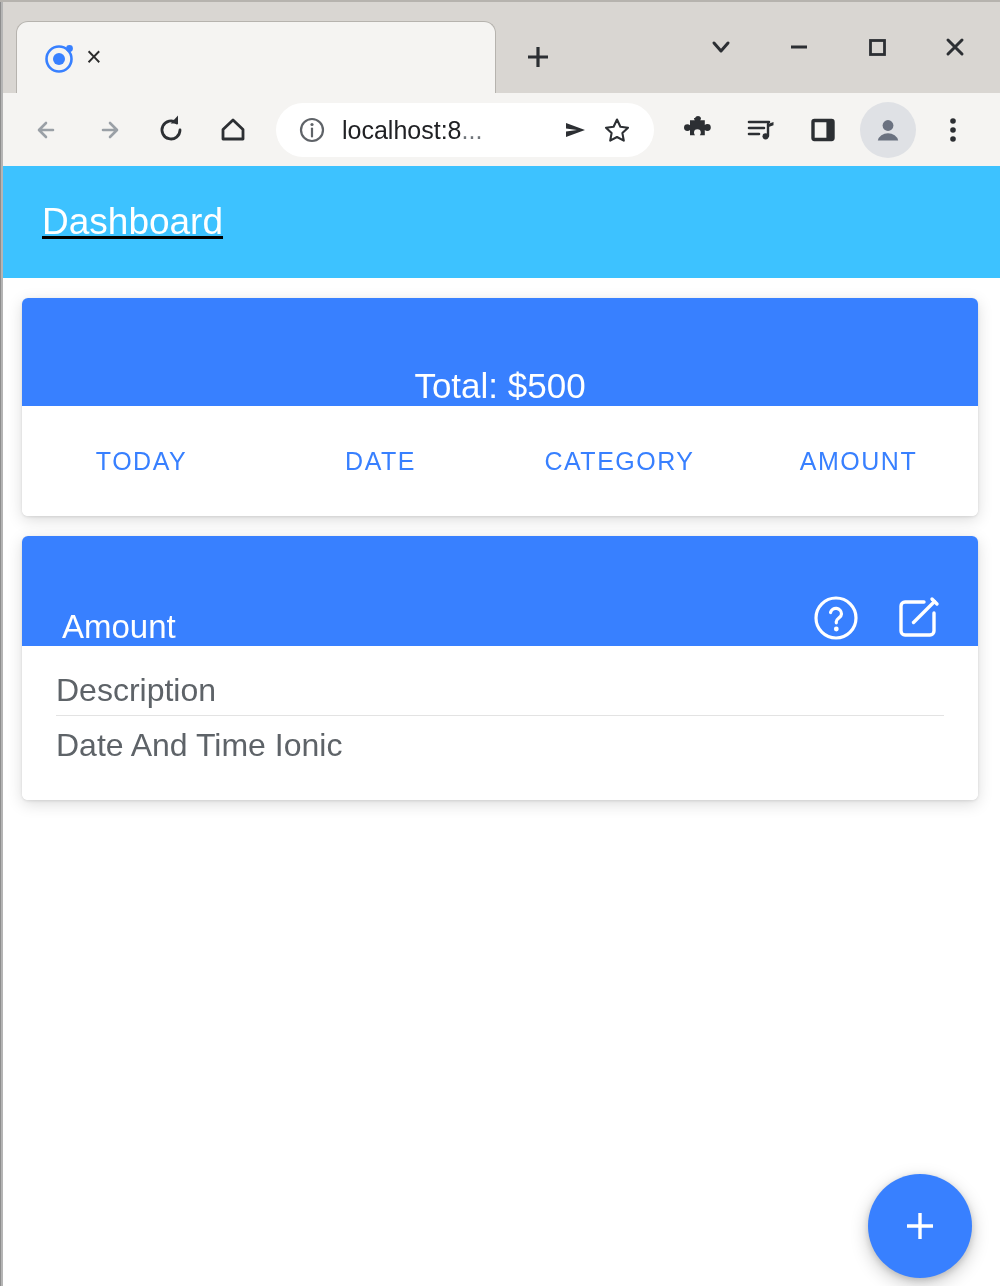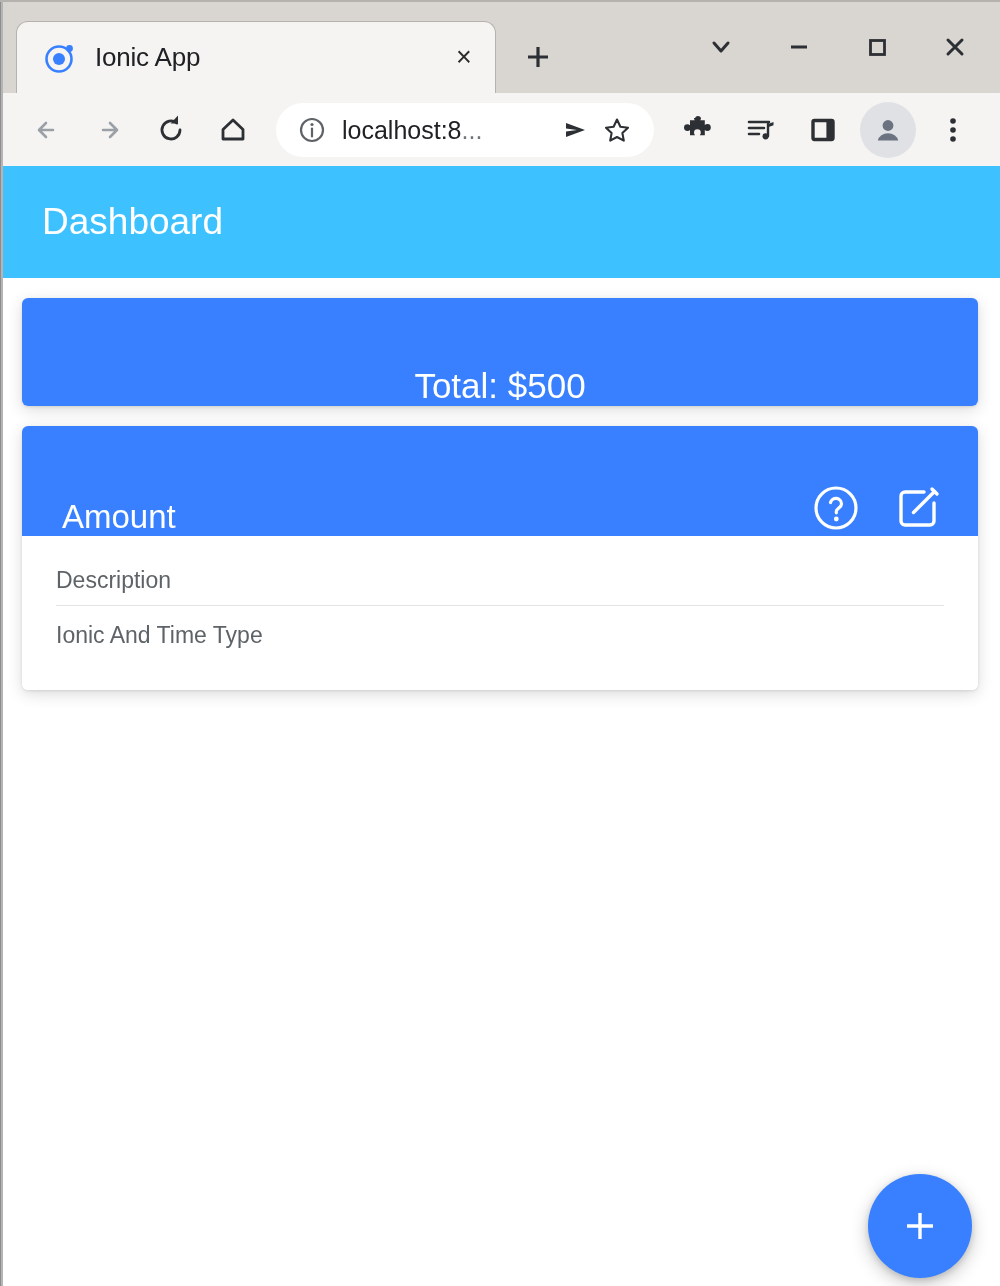--- a/index.html
+++ b/index.html
@@ -205,20 +205,21 @@
     overflow: hidden;
   }
 
   .ion-header {
     width: 100%;
     height: 112px;
     background: #3dc2ff;
     display: flex;
     align-items: center;
     padding: 0 42px;
+    text-decoration: underline;
   }
 
   .ion-title {
     font-size: 37px;
     color: #ffffff;
     font-weight: 400;
   }
 
   .ion-content {
     width: 100%;
@@ -302,21 +303,21 @@
   .card-list {
     background: #ffffff;
     padding: 0 0 26px 0;
   }
 
   .list-item {
     padding: 0 34px;
     height: 56px;
     display: flex;
     align-items: center;
-    font-size: 23px;
+    font-size: 32px;
     color: #5e6368;
     cursor: pointer;
   }
   .list-item.with-divider {
     border-bottom: 1px solid #e3e3e3;
     margin: 20px 34px 0 34px;
     padding: 0;
     height: 50px;
   }
   .list-item.plain {
@@ -375,21 +376,20 @@
       <div class="tab-strip">
 
         <div class="browser-tab">
           <span class="tab-favicon">
             <svg width="34" height="34" viewBox="0 0 34 34">
               <circle cx="16" cy="18" r="12.5" fill="none" stroke="#3880ff" stroke-width="2.6"></circle>
               <circle cx="16" cy="18" r="6" fill="#3880ff"></circle>
               <circle cx="26.5" cy="7.5" r="3.4" fill="#3880ff"></circle>
             </svg>
           </span>
-          <span class="tab-title">Ionic App</span>
           <span class="tab-close">×</span>
         </div>
 
         <div class="new-tab-btn">
           <svg width="30" height="30" viewBox="0 0 30 30">
             <path d="M15 5 V25 M5 15 H25" stroke="#2c2f33" stroke-width="3.2" stroke-linecap="butt"></path>
           </svg>
         </div>
       </div>
 
@@ -506,20 +506,26 @@
 
     <div class="ion-header">
       <h1 class="ion-title">Dashboard</h1>
     </div>
 
     <div class="ion-content">
 
       <div class="ion-card">
         <div class="card-header-blue total-header">
           <span class="total-text">Total: $500</span>
+        </div>
+        <div class="segment-row">
+          <button class="segment-btn">Today</button>
+          <button class="segment-btn">Date</button>
+          <button class="segment-btn">Category</button>
+          <button class="segment-btn">Amount</button>
         </div>
       </div>
 
       <div class="ion-card">
         <div class="card-header-blue amount-header">
           <span class="amount-title">Amount</span>
           <span class="amount-actions">
             <span class="hdr-icon-btn">
               <svg width="52" height="52" viewBox="0 0 52 52">
                 <circle cx="26" cy="26" r="20" fill="none" stroke="#ffffff" stroke-width="3.2"></circle>
@@ -531,21 +537,21 @@
               <svg width="54" height="54" viewBox="0 0 54 54">
                 <path d="M33 11 H14 a4 4 0 0 0 -4 4 V40 a4 4 0 0 0 4 4 H39 a4 4 0 0 0 4 -4 V22" fill="none" stroke="#ffffff" stroke-width="3.4" stroke-linecap="round" stroke-linejoin="round"></path>
                 <path d="M22.5 31.5 L43.5 10.5" fill="none" stroke="#ffffff" stroke-width="3.4" stroke-linecap="round"></path>
                 <path d="M41 8 L46 13" fill="none" stroke="#ffffff" stroke-width="3.4" stroke-linecap="round"></path>
               </svg>
             </span>
           </span>
         </div>
         <div class="card-list">
           <div class="list-item with-divider">Description</div>
-          <div class="list-item plain">Ionic And Time Type</div>
+          <div class="list-item plain">Date And Time Ionic</div>
         </div>
       </div>
 
       <button class="fab">
         <svg width="52" height="52" viewBox="0 0 52 52">
           <path d="M26 13 V39 M13 26 H39" stroke="#ffffff" stroke-width="3.4" stroke-linecap="butt"></path>
         </svg>
       </button>
 
     </div>

